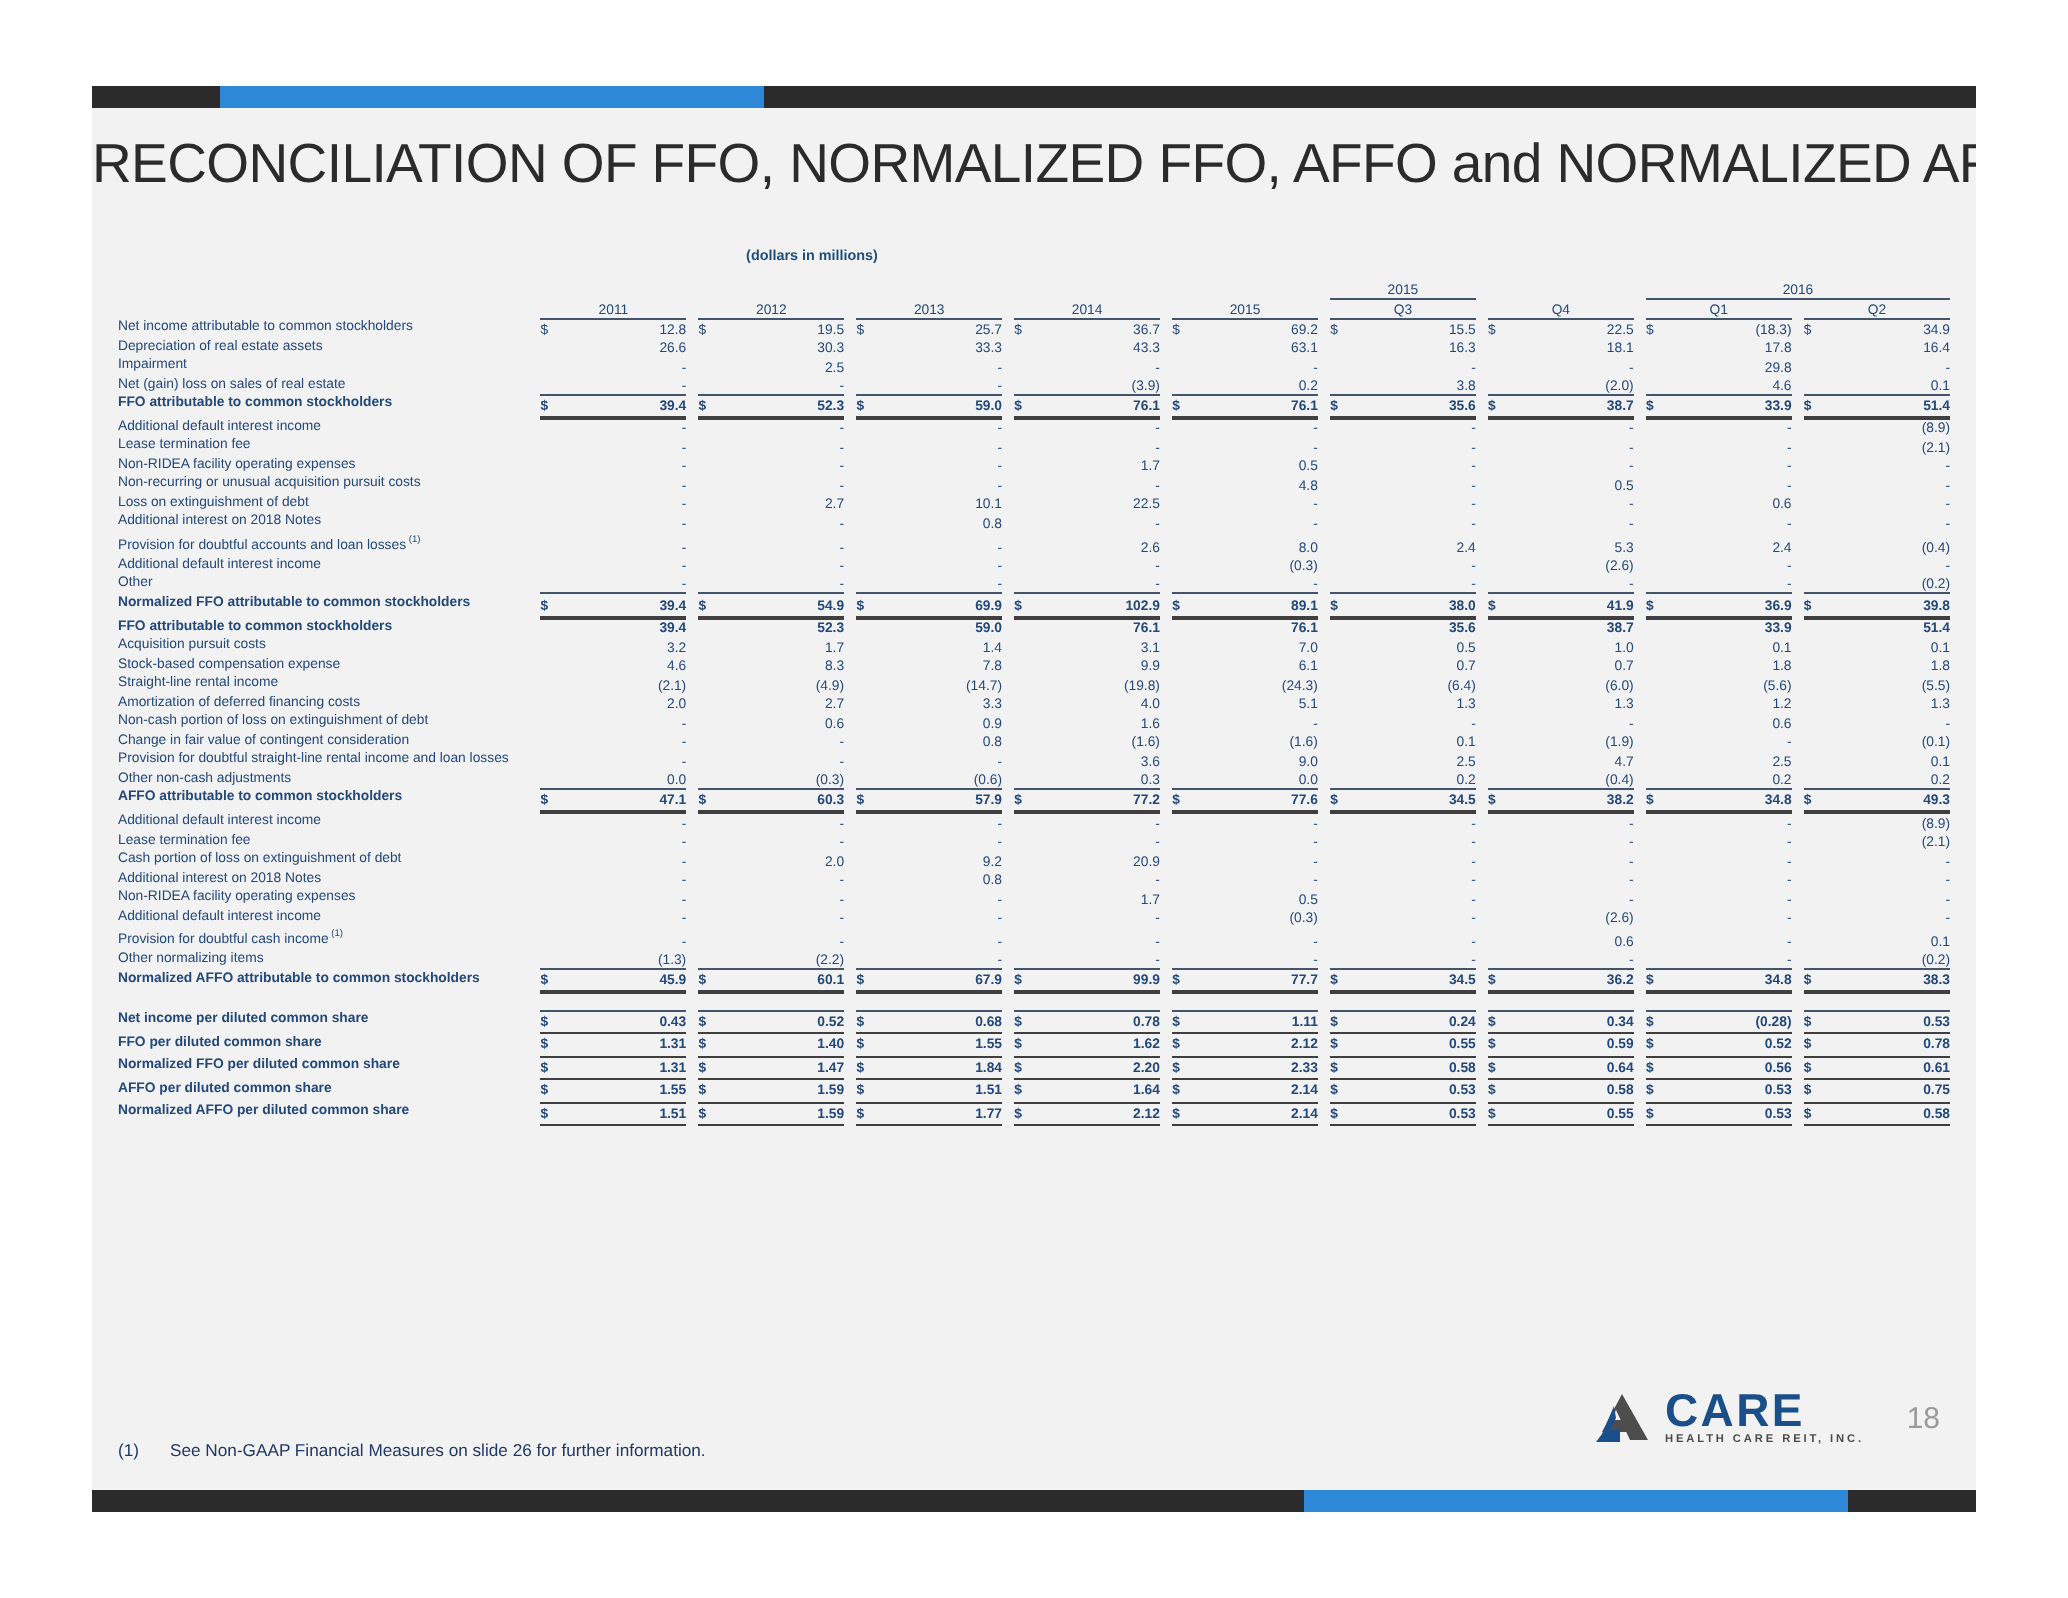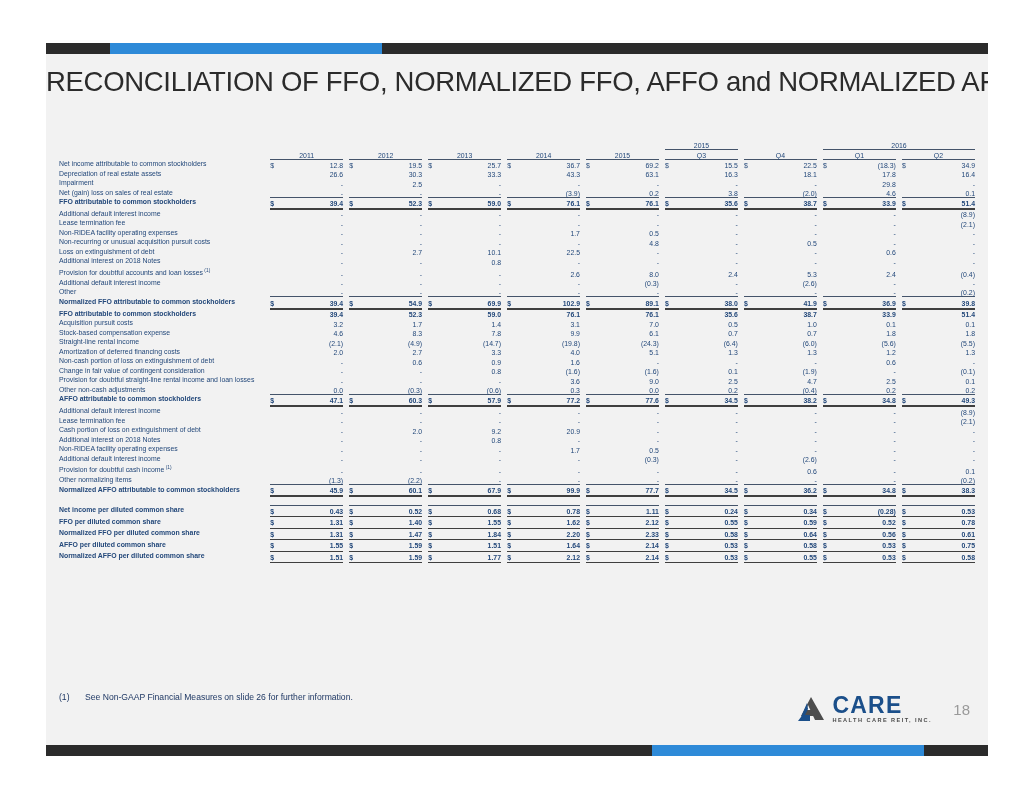--- a/index.html
+++ b/index.html
@@ -78,21 +78,21 @@
 
   
   .grphdr { text-align:center; font-size:6.9px; color:#23487a; height: 10px; }
   .yrhdr  { text-align:center; font-size:6.9px; color:#23487a; height: 10px; }
   .hdrline { border-bottom: 0.8px solid #44546a; }
 
   sup { font-size: 4.8px; vertical-align: super; }
 
   
   .footnote {
-    position: absolute; left: 13px; bottom: 54px;
+    position: absolute; left: 13px; bottom: 26px;
     font-size: 8.6px; color: #1f3864;
     white-space: nowrap;
   }
   .footnote .mark { display:inline-block; width: 26px; }
   .logo {
     position: absolute; right: 56px; bottom: 30px;
     height: 34px; display:flex; align-items:center; gap:5px;
   }
   .logo-mark { width: 30px; height: 27px; position:relative; }
   .logo-text { display:flex; flex-direction:column; }
@@ -115,20 +115,21 @@
 
 <div class="slide">
 
   <div class="topbar">
     <div class="seg-dark-l"></div>
     <div class="seg-blue"></div>
     <div class="seg-dark-r"></div>
   </div>
 
   <div class="title">RECONCILIATION OF FFO, NORMALIZED FFO, AFFO and NORMALIZED AFFO</div>
+  <div class="units">(dollars in millions)</div>
 
   <table class="fin">
     <colgroup>
       <col class="lbl">
         <col class="cur">
         <col class="val">
         <col class="gap">
       <col class="cur">
         <col class="val">
         <col class="gap">

